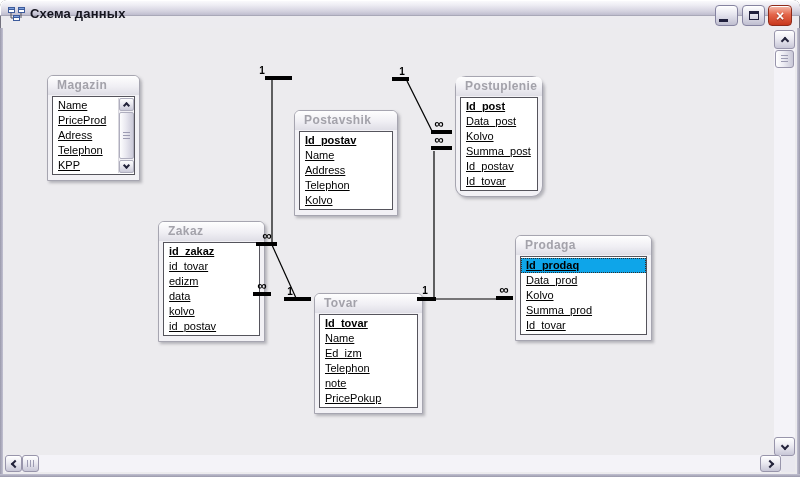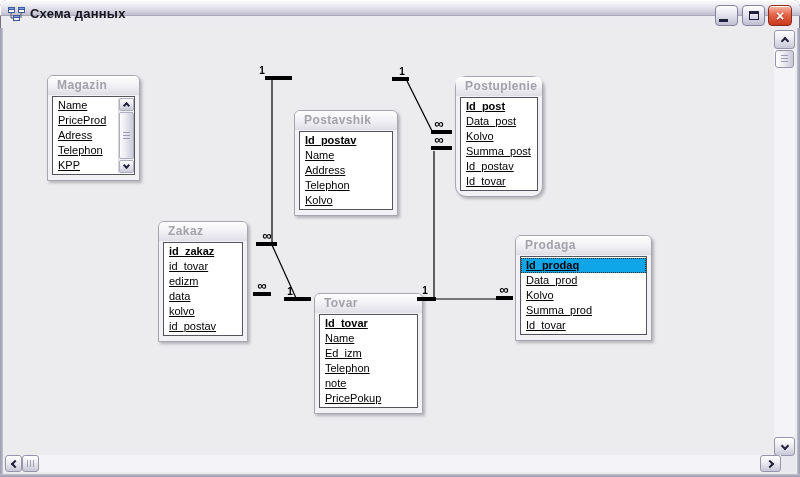--- a/index.html
+++ b/index.html
@@ -147,21 +147,21 @@
               </div>
               <div class="mini-thumb">
                 <span class="grip-v"></span>
               </div>
               <div class="mini-btn">
                 <span class="chev down s"></span>
               </div>
             </div>
           </div>
         </div>
-        <div class="tbl" style="left: 155px; top: 193px; width: 90px;">
+        <div class="tbl" style="left: 155px; top: 193px; width: 107px;">
           <div class="tbl-title">Zakaz</div>
           <div class="tbl-body">
             <div class="tbl-fields">
               <div class="tbl-row pk">id_zakaz</div>
               <div class="tbl-row">id_tovar</div>
               <div class="tbl-row">edizm</div>
               <div class="tbl-row">data</div>
               <div class="tbl-row">kolvo</div>
               <div class="tbl-row">id_postav</div>
             </div>

